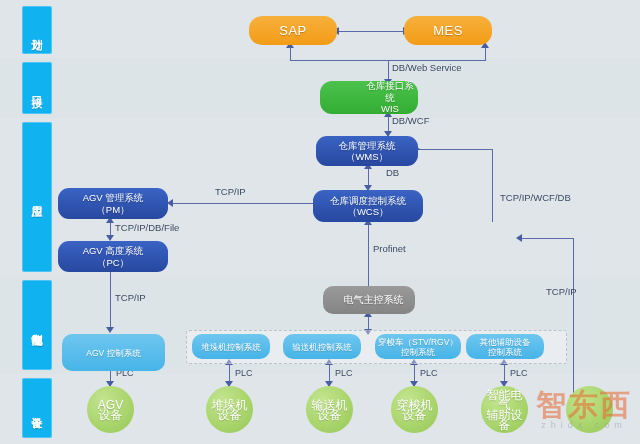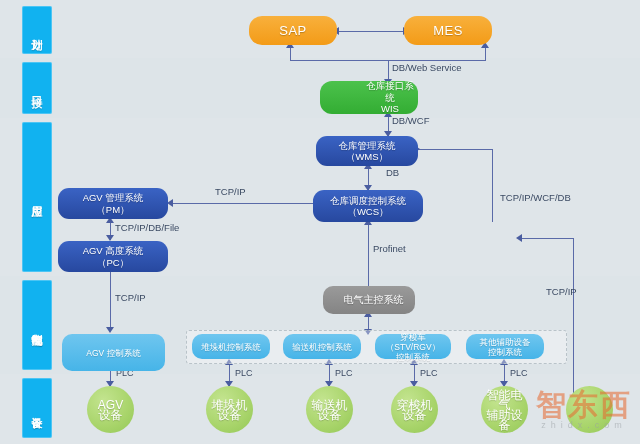--- a/index.html
+++ b/index.html
@@ -230,21 +230,21 @@
 
   <div class="node n-lblue" style="left:62px;top:334px;width:103px;height:37px;">
     <span>AGV 控制系统</span>
   </div>
   <div class="node n-lblue" style="left:192px;top:334px;width:78px;height:25px;">
     <span>堆垛机控制系统</span>
   </div>
   <div class="node n-lblue" style="left:283px;top:334px;width:78px;height:25px;">
     <span>输送机控制系统</span>
   </div>
-  <div class="node n-lblue" style="left:375px;top:334px;width:76px;height:25px;">
+  <div class="node n-lblue" style="left:375px;top:334px;width:86px;height:25px;">
     <span>穿梭车（STV/RGV）
 控制系统</span>
   </div>
   <div class="node n-lblue" style="left:466px;top:334px;width:78px;height:25px;">
     <span>其他辅助设备
 控制系统</span>
   </div>
 
   <div class="circle" style="left:87px;top:386px;width:47px;height:47px;">
     <span>AGV

